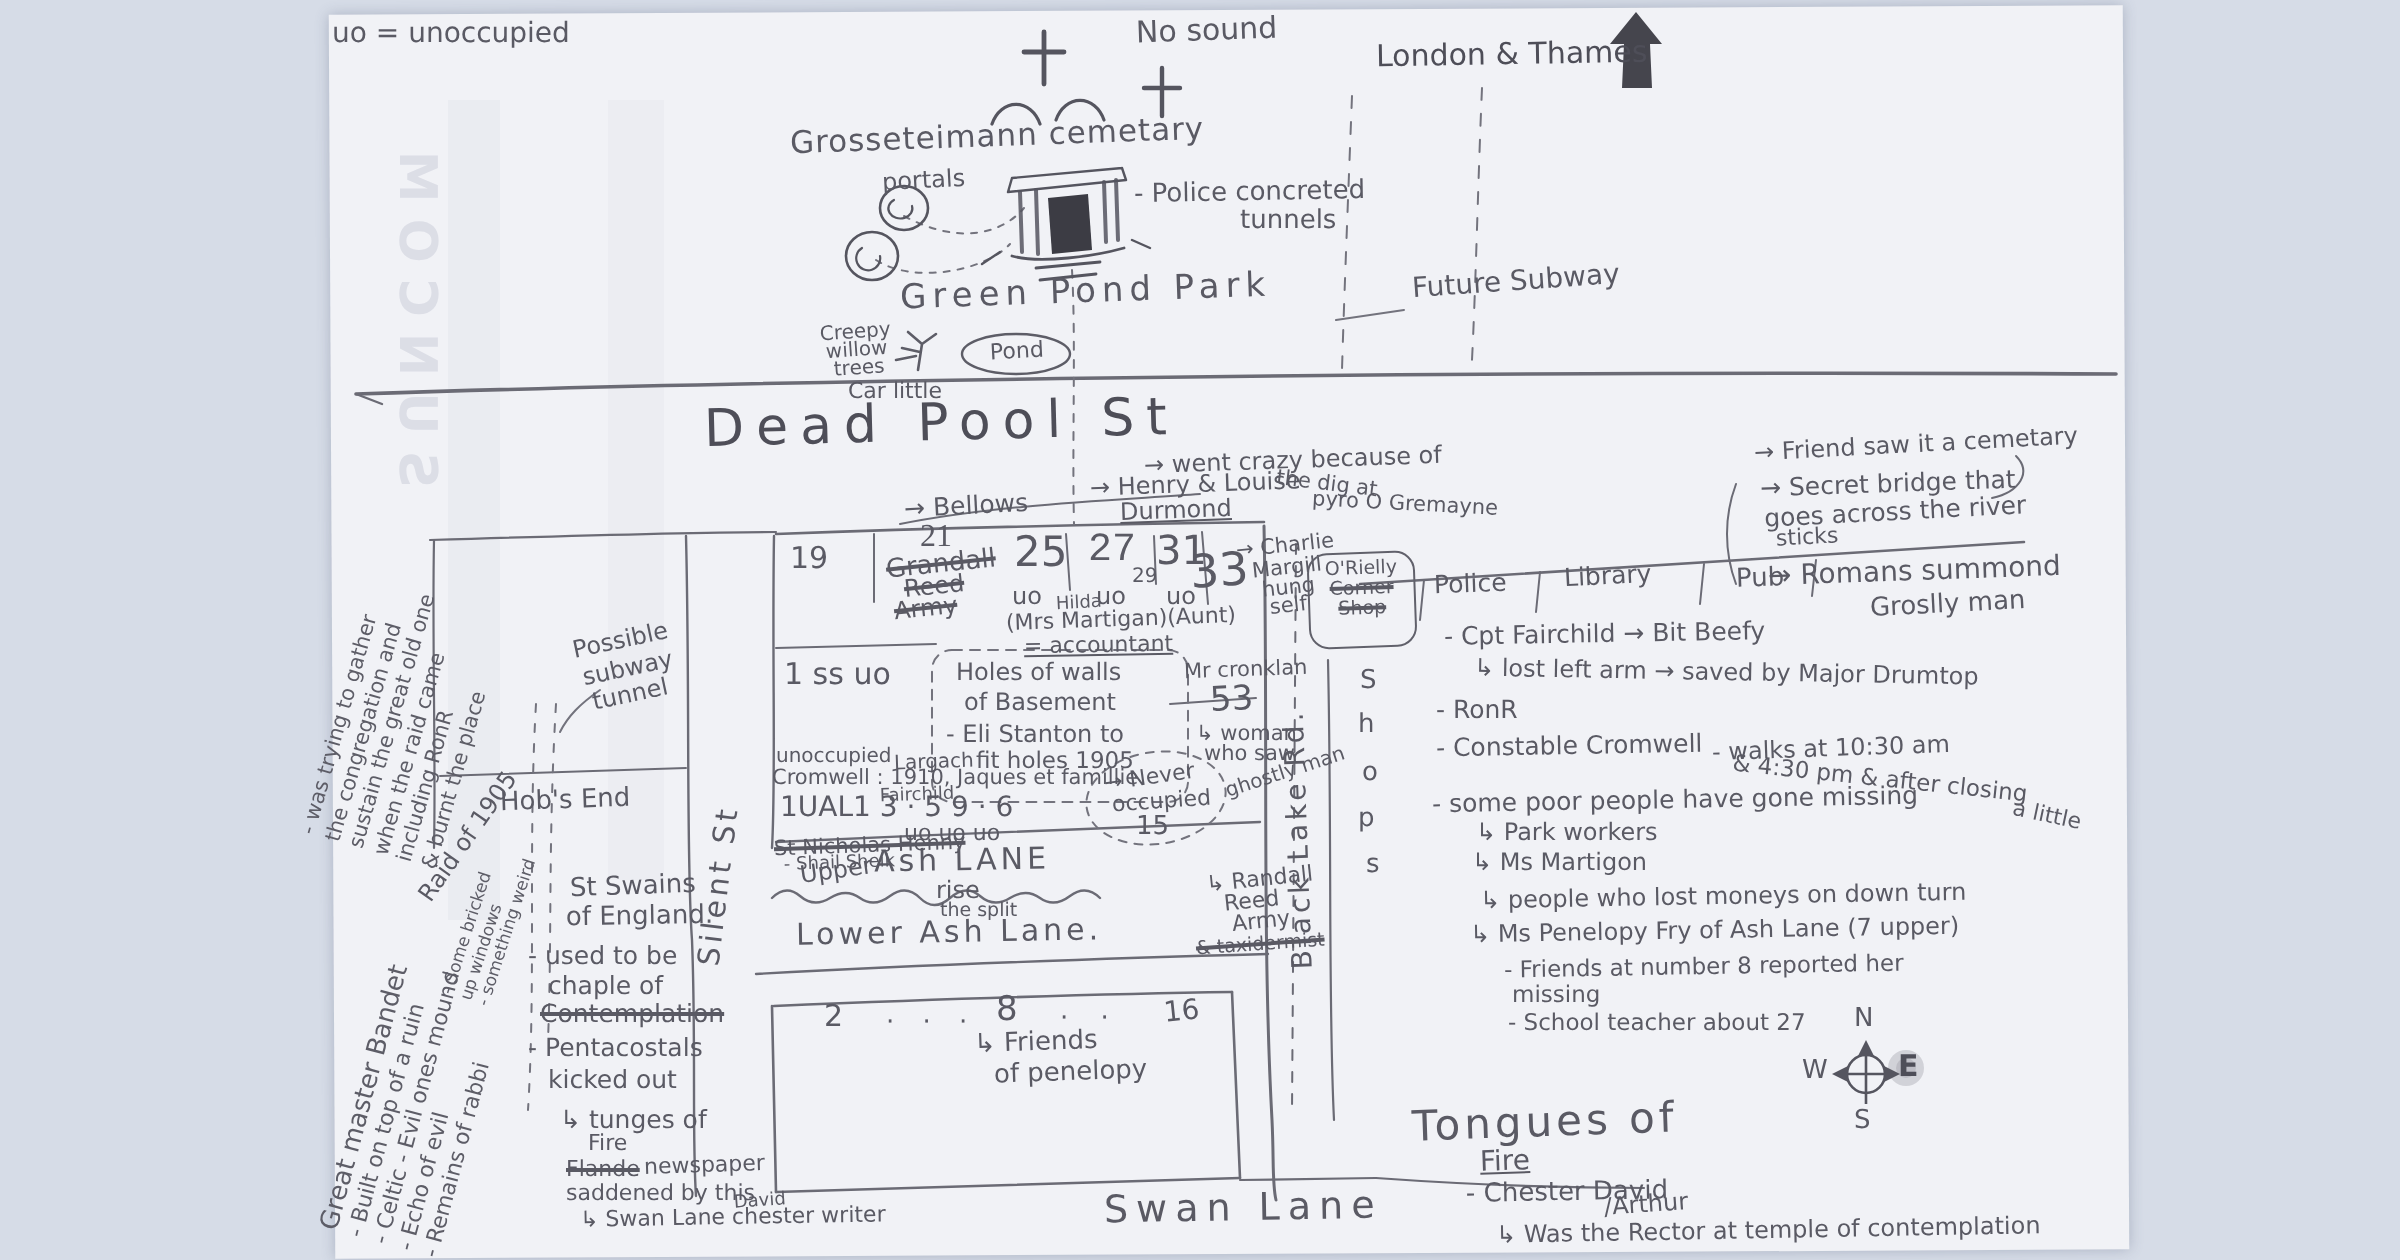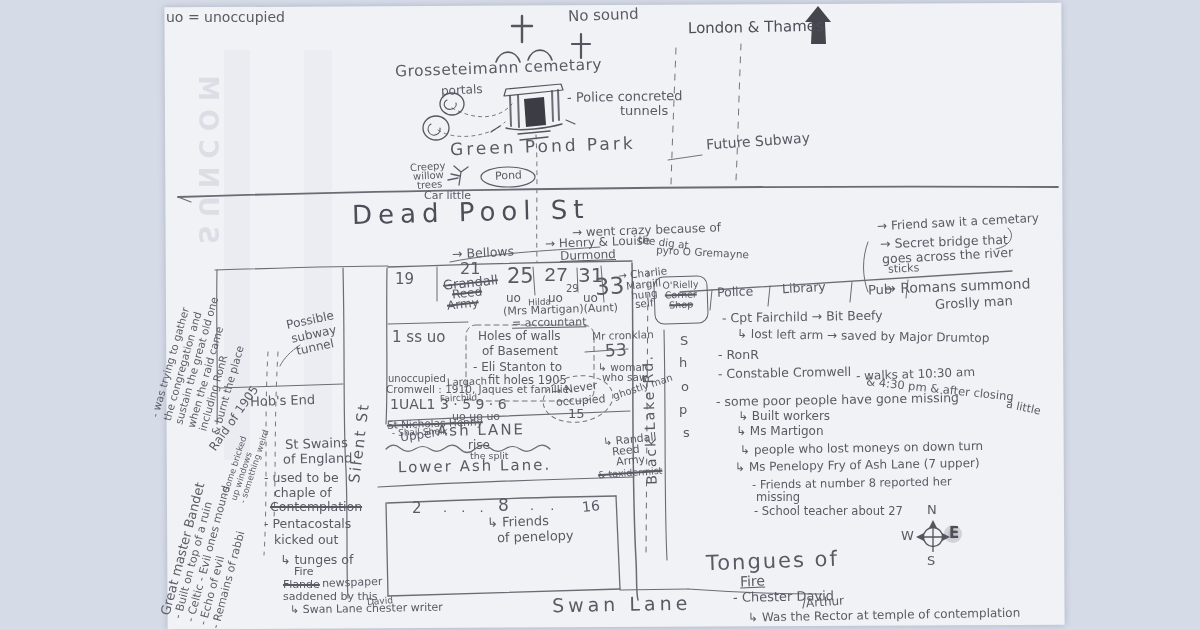--- a/index.html
+++ b/index.html
@@ -132,21 +132,21 @@
 <div class="hw" style="left:884px;top:279px;font-size:14px;transform:rotate(-2deg);">→ Romans summond</div>
 <div class="hw" style="left:935px;top:296px;font-size:13px;transform:rotate(-3deg);">Groslly man</div>
 
 <div class="hw" style="left:452px;top:246px;font-size:12.5px;transform:rotate(-3deg);">→ Bellows</div>
 <div class="hw" style="left:545px;top:236px;font-size:12px;transform:rotate(-2deg);">→ Henry &amp; Louise</div>
 <div class="hw ul" style="left:560px;top:249px;font-size:12px;transform:rotate(-2deg);">Durmond</div>
 <div class="hw" style="left:572px;top:224px;font-size:12px;transform:rotate(-2deg);">→ went crazy because of</div>
 <div class="hw" style="left:638px;top:237px;font-size:10.5px;transform:rotate(7deg);">the dig at</div>
 <div class="hw" style="left:656px;top:247px;font-size:10.5px;transform:rotate(3deg);">pyro O Gremayne</div>
 <div class="hw" style="left:395px;top:272px;font-size:15px;">19</div>
-<div class="hw" style="left:460px;top:261px;font-size:16px;">21</div>
+<div class="hw" style="left:460px;top:261px;font-size:16px;font-family:Liberation Serif, serif;">21</div>
 <div class="hw strike" style="left:443px;top:276px;font-size:13px;transform:rotate(-6deg);">Grandall</div>
 <div class="hw strike" style="left:452px;top:287px;font-size:12px;transform:rotate(-6deg);">Reed</div>
 <div class="hw strike" style="left:447px;top:298px;font-size:12px;transform:rotate(-6deg);">Army</div>
 <div class="hw" style="left:507px;top:265px;font-size:21px;">25</div>
 <div class="hw" style="left:544px;top:265px;font-size:20px;font-family:Liberation Mono, monospace;">27</div>
 <div class="hw" style="left:566px;top:284px;font-size:10px;">29</div>
 <div class="hw" style="left:578px;top:265px;font-size:20px;">31</div>
 <div class="hw" style="left:595px;top:274px;font-size:23px;transform:rotate(-4deg);">33</div>
 <div class="hw" style="left:506px;top:292px;font-size:12px;">uo</div>
 <div class="hw" style="left:548px;top:292px;font-size:12px;">uo</div>
@@ -216,21 +216,21 @@
 <div class="hw" style="left:868px;top:283px;font-size:13px;transform:rotate(-2deg);">Pub</div>
 
 <div class="hw" style="left:722px;top:310px;font-size:12.5px;transform:rotate(-1deg);">- Cpt Fairchild → Bit Beefy</div>
 <div class="hw" style="left:737px;top:330px;font-size:12px;transform:rotate(1deg);">↳ lost left arm → saved by Major Drumtop</div>
 <div class="hw" style="left:718px;top:348px;font-size:12.5px;">- RonR</div>
 <div class="hw" style="left:718px;top:366px;font-size:12.5px;transform:rotate(-1deg);">- Constable Cromwell</div>
 <div class="hw" style="left:856px;top:368px;font-size:12px;transform:rotate(-2deg);">- walks at 10:30 am</div>
 <div class="hw" style="left:866px;top:383px;font-size:11.5px;transform:rotate(6deg);">&amp; 4:30 pm &amp; after closing</div>
 <div class="hw" style="left:716px;top:393px;font-size:12.5px;transform:rotate(-1deg);">- some poor people have gone missing</div>
 <div class="hw" style="left:1006px;top:402px;font-size:11px;transform:rotate(12deg);">a little</div>
-<div class="hw" style="left:738px;top:410px;font-size:12px;">↳ Built workers</div>
+<div class="hw" style="left:738px;top:410px;font-size:12px;">↳ Park workers</div>
 <div class="hw" style="left:736px;top:425px;font-size:12px;">↳ Ms Martigon</div>
 <div class="hw" style="left:740px;top:442px;font-size:12px;transform:rotate(-1deg);">↳ people who lost moneys on down turn</div>
 <div class="hw" style="left:735px;top:459px;font-size:12px;transform:rotate(-1deg);">↳ Ms Penelopy Fry of Ash Lane (7 upper)</div>
 <div class="hw" style="left:752px;top:477px;font-size:11.5px;transform:rotate(-1deg);">- Friends at number 8 reported her</div>
 <div class="hw" style="left:756px;top:491px;font-size:11.5px;">missing</div>
 <div class="hw" style="left:754px;top:505px;font-size:11.5px;">- School teacher about 27</div>
 
 <div class="hw" style="left:927px;top:503px;font-size:13px;">N</div>
 <div class="hw" style="left:901px;top:529px;font-size:13px;">W</div>
 <div class="hw dk" style="left:949px;top:526px;font-size:15px;font-weight:bold;">E</div>

